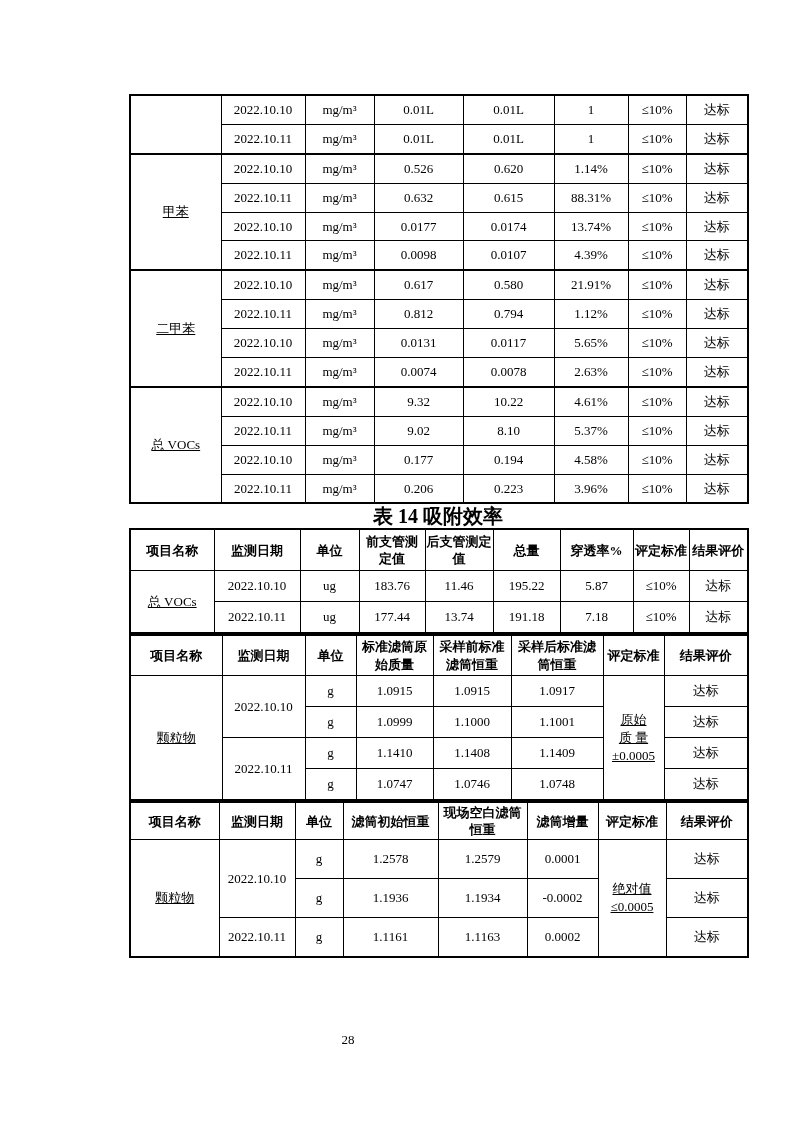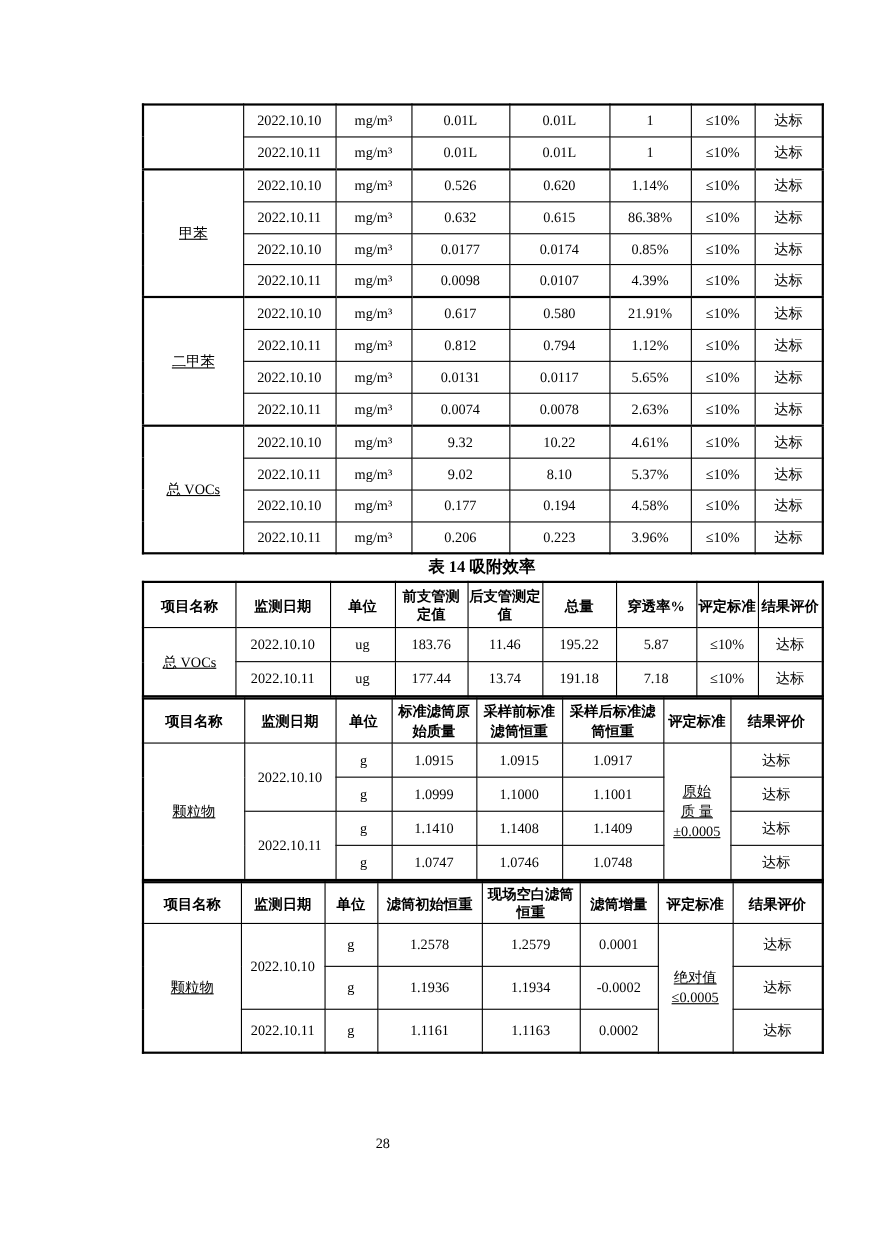--- a/index.html
+++ b/index.html
@@ -15,21 +15,21 @@
   .t13 td{height:27.9px;}
   .t13 tr.sec td{border-top:2px solid #000;}
   .t14 tr.hdr th{height:40px;}
   .t14 tr.data td{height:30px;}
   .t15 tr.hdr th{height:39px;}
   .t15 tr.data td{height:30px;}
   .t16 tr.hdr th{height:36px;}
   .t16 tr.data td{height:38px;}
   .std div{line-height:18px;}
   .tbl-title{height:24px;line-height:24px;text-align:center;
-             font-weight:bold;font-size:15px;}
+             font-weight:bold;font-size:20px;}
   .page-num{position:absolute;left:0;top:1032px;width:696px;
             text-align:center;font-size:13px;}
 </style>
 </head>
 <body>
 
 <div class="sheet">
   <div class="content">
 
     <table class="t13">
@@ -71,30 +71,30 @@
           <td>0.620</td>
           <td>1.14%</td>
           <td>≤10%</td>
           <td>达标</td>
         </tr>
         <tr>
           <td>2022.10.11</td>
           <td>mg/m³</td>
           <td>0.632</td>
           <td>0.615</td>
-          <td>86.38%</td>
+          <td>88.31%</td>
           <td>≤10%</td>
           <td>达标</td>
         </tr>
         <tr>
           <td>2022.10.10</td>
           <td>mg/m³</td>
           <td>0.0177</td>
           <td>0.0174</td>
-          <td>0.85%</td>
+          <td>13.74%</td>
           <td>≤10%</td>
           <td>达标</td>
         </tr>
         <tr>
           <td>2022.10.11</td>
           <td>mg/m³</td>
           <td>0.0098</td>
           <td>0.0107</td>
           <td>4.39%</td>
           <td>≤10%</td>

